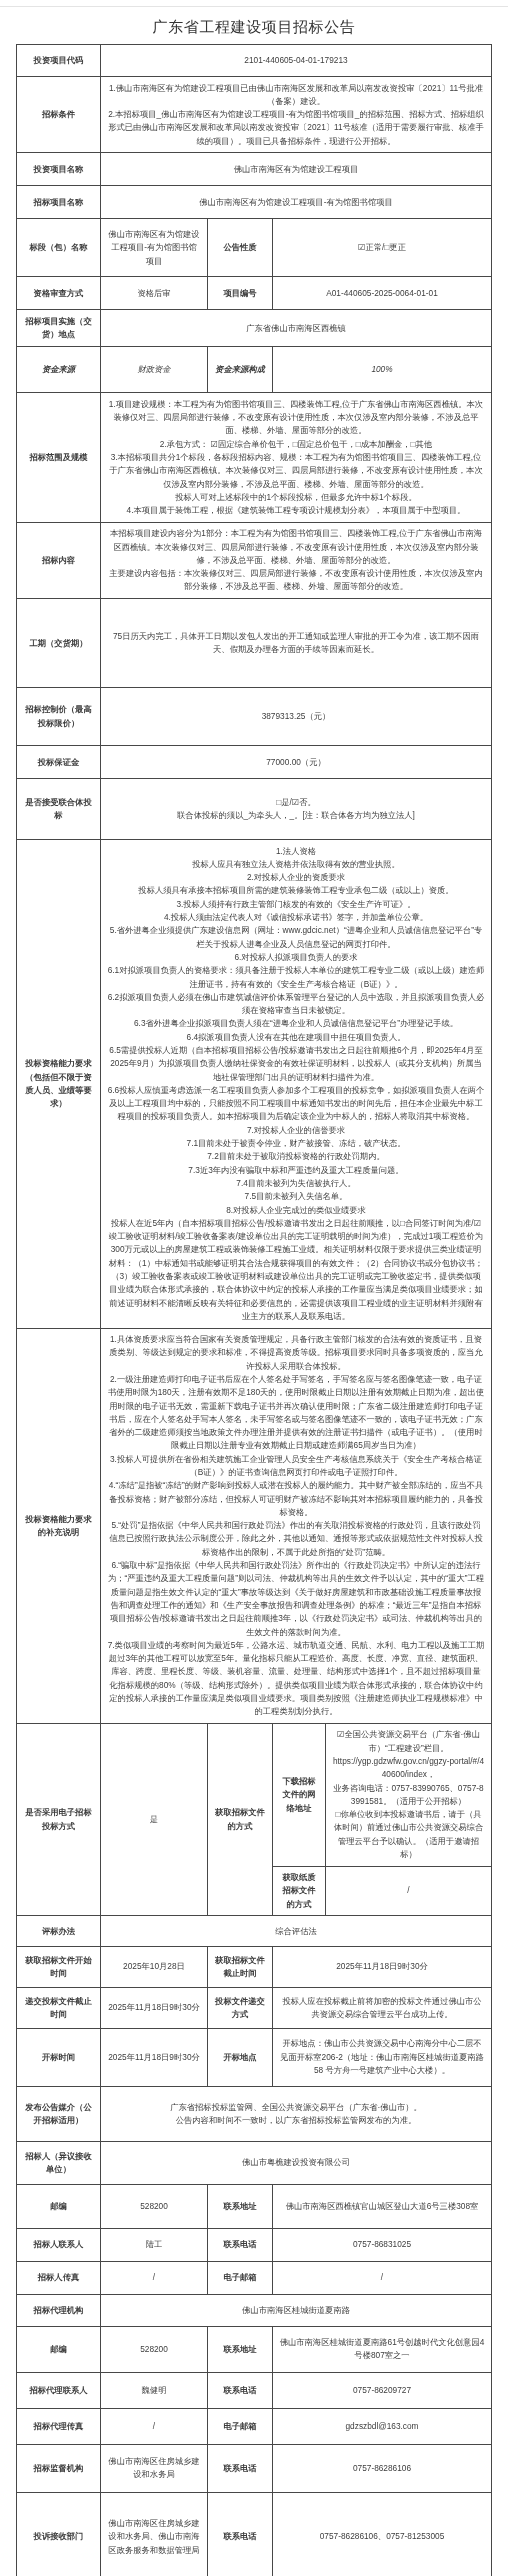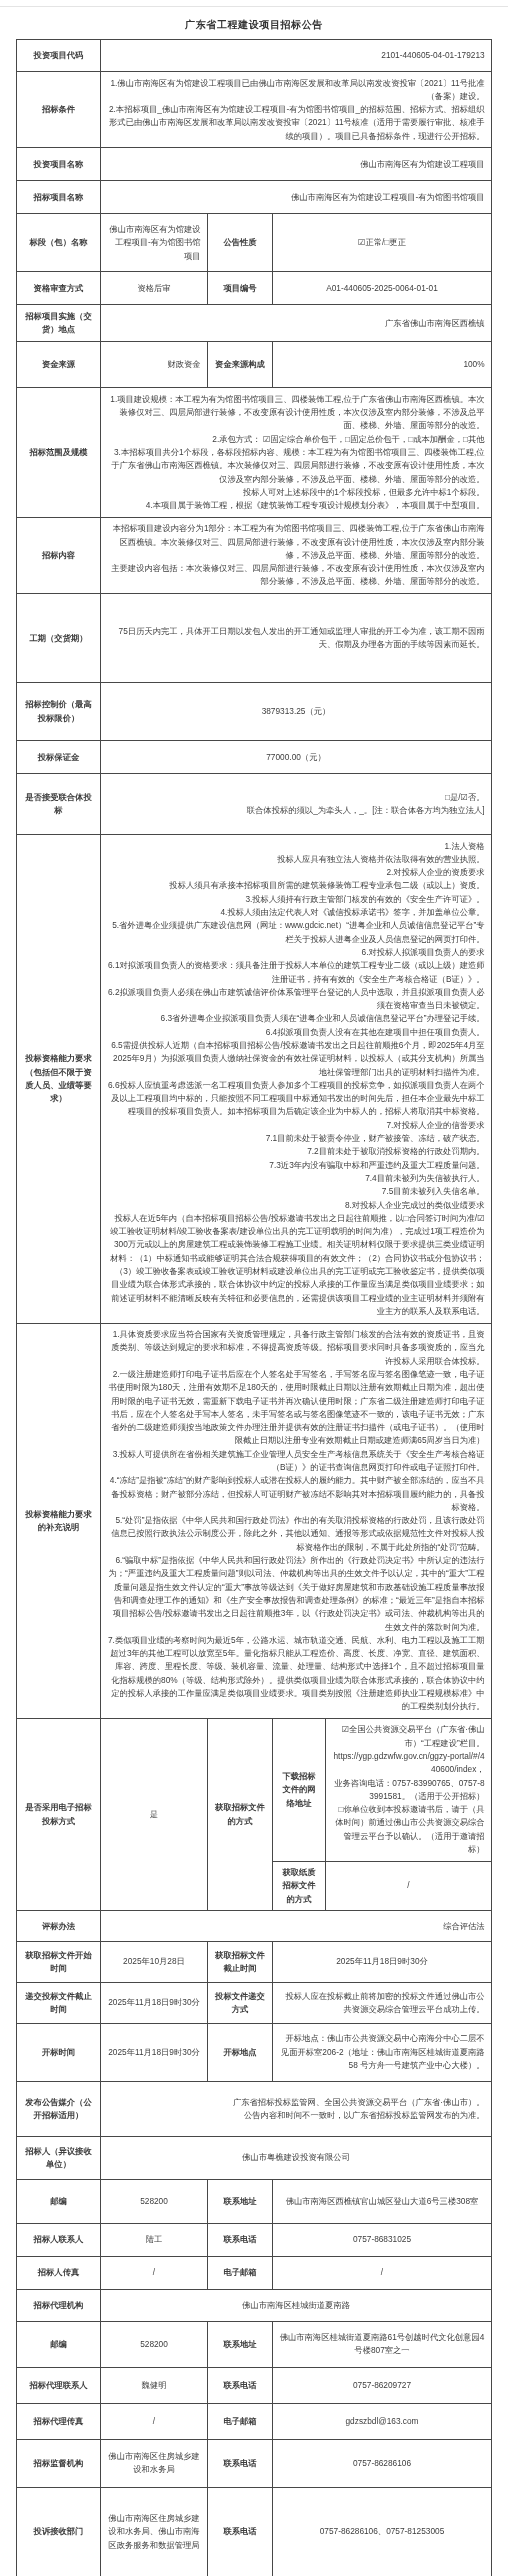--- a/index.html
+++ b/index.html
@@ -4,22 +4,22 @@
 <style>
   html,body { margin:0; padding:0; background:#ffffff; }
   body {
     width:508px;
     font-family:"Liberation Sans","DejaVu Sans",sans-serif;
     color:#3d3d3d;
   }
   .top-divider { border-top:0.6px solid #e4e4e4; margin-top:6.4px; }
   .page-title {
     text-align:center;
-    font-size:10px;
-    font-weight:bold;
+    font-size:15px;
+    font-weight:normal;
     color:#333333;
     margin:10.2px 0 7.6px 0;
     letter-spacing:0.6px;
   }
   table.announcement {
     width:476px;
     margin:0 auto 19px auto;
     border-collapse:collapse;
     table-layout:fixed;
   }
@@ -33,21 +33,21 @@
     padding:4.4px 6.4px;
     color:#3d3d3d;
   }
   td.label {
     font-weight:bold;
     text-align:center;
     line-height:14px;
     padding:3.8px 3.8px;
     color:#383838;
   }
-  td.value.left   { text-align:right; }
+  td.value.left   { text-align:center; }
   td.value.center { text-align:center; }
   td.va-top { vertical-align:top; }
   .line { min-height:13.3px; }
 </style>
 </head>
 <body>
 
 <div class="top-divider"></div>
 
 <h1 class="page-title">广东省工程建设项目招标公告</h1>
@@ -123,21 +123,21 @@
         </td>
       </tr>
       <tr style="height: 37px;">
         <td class="label">
           <div class="line">招标项目实施（交货）地点</div>
         </td>
         <td class="value left" colspan="4">
           <div class="line">广东省佛山市南海区西樵镇</div>
         </td>
       </tr>
-      <tr style="height: 46px;">
+      <tr style="height: 46px; font-style: italic;">
         <td class="label">
           <div class="line">资金来源</div>
         </td>
         <td class="value left">
           <div class="line">财政资金</div>
         </td>
         <td class="label">
           <div class="line">资金来源构成</div>
         </td>
         <td class="value left" colspan="2">

